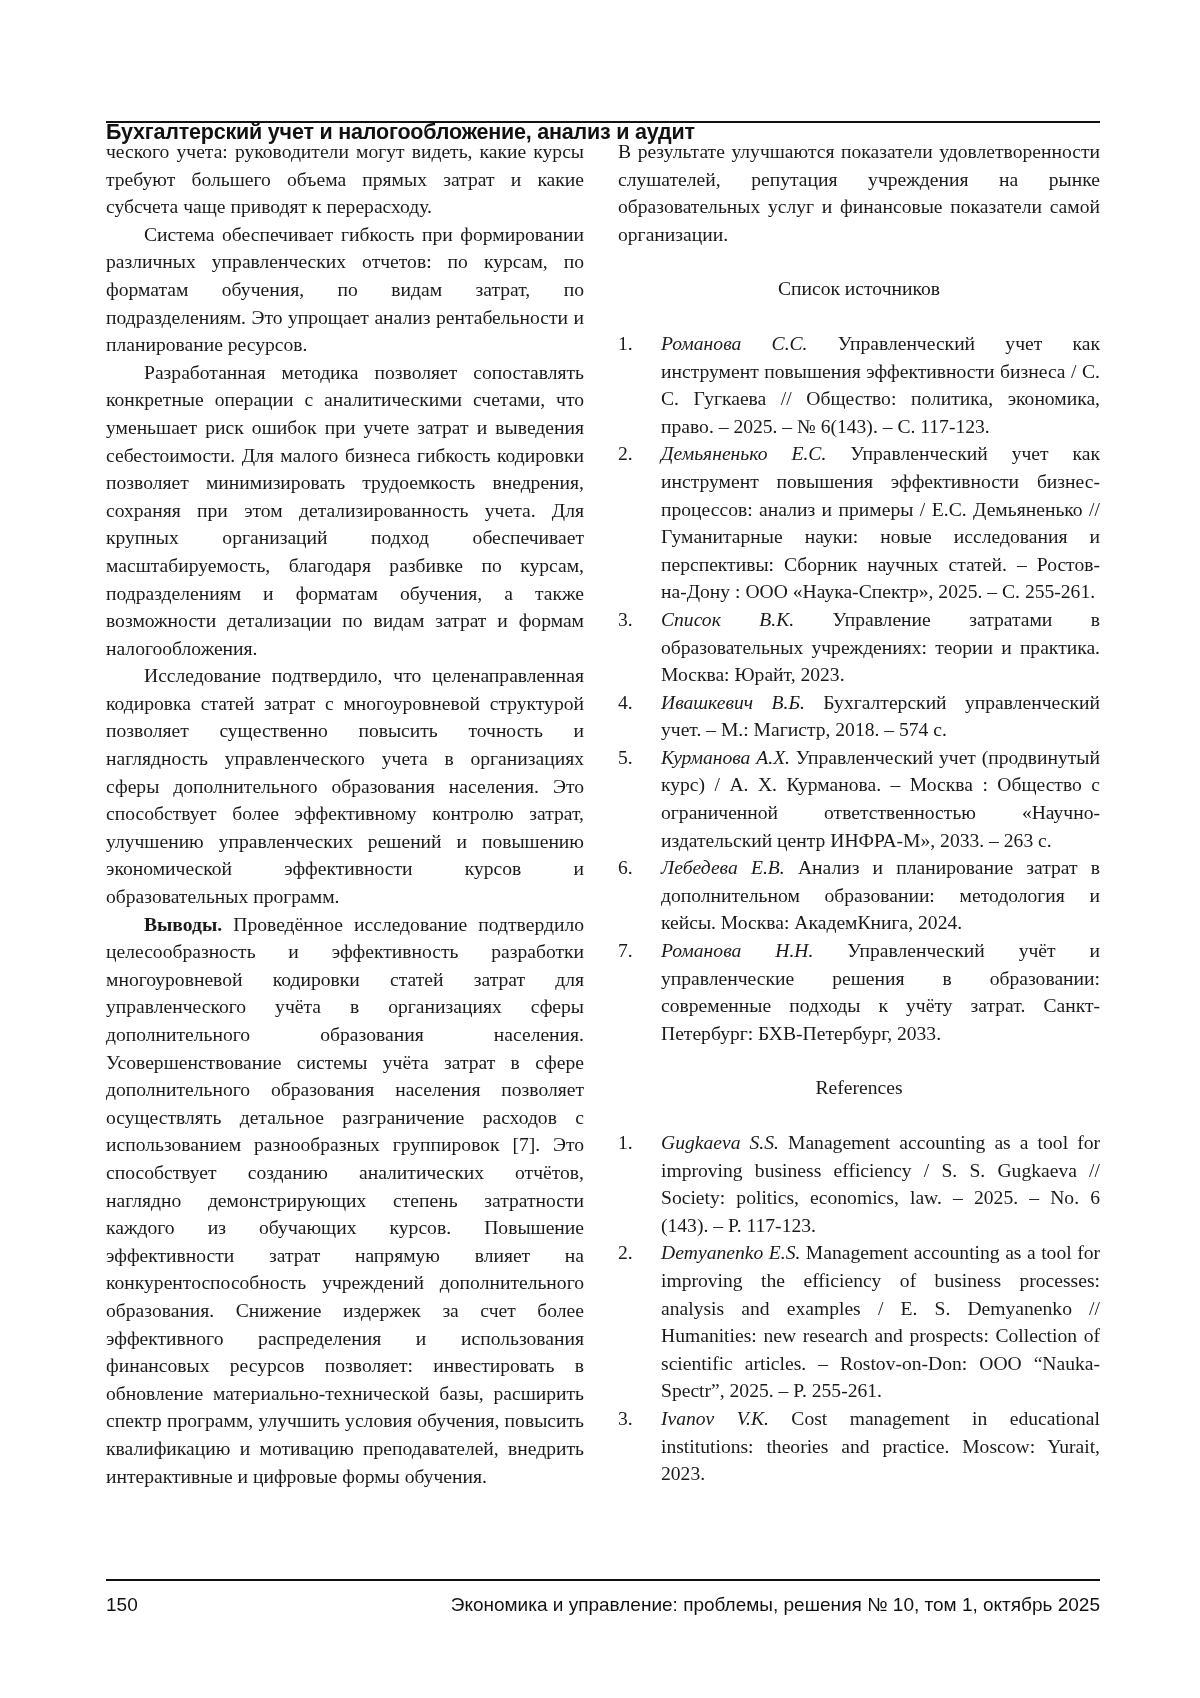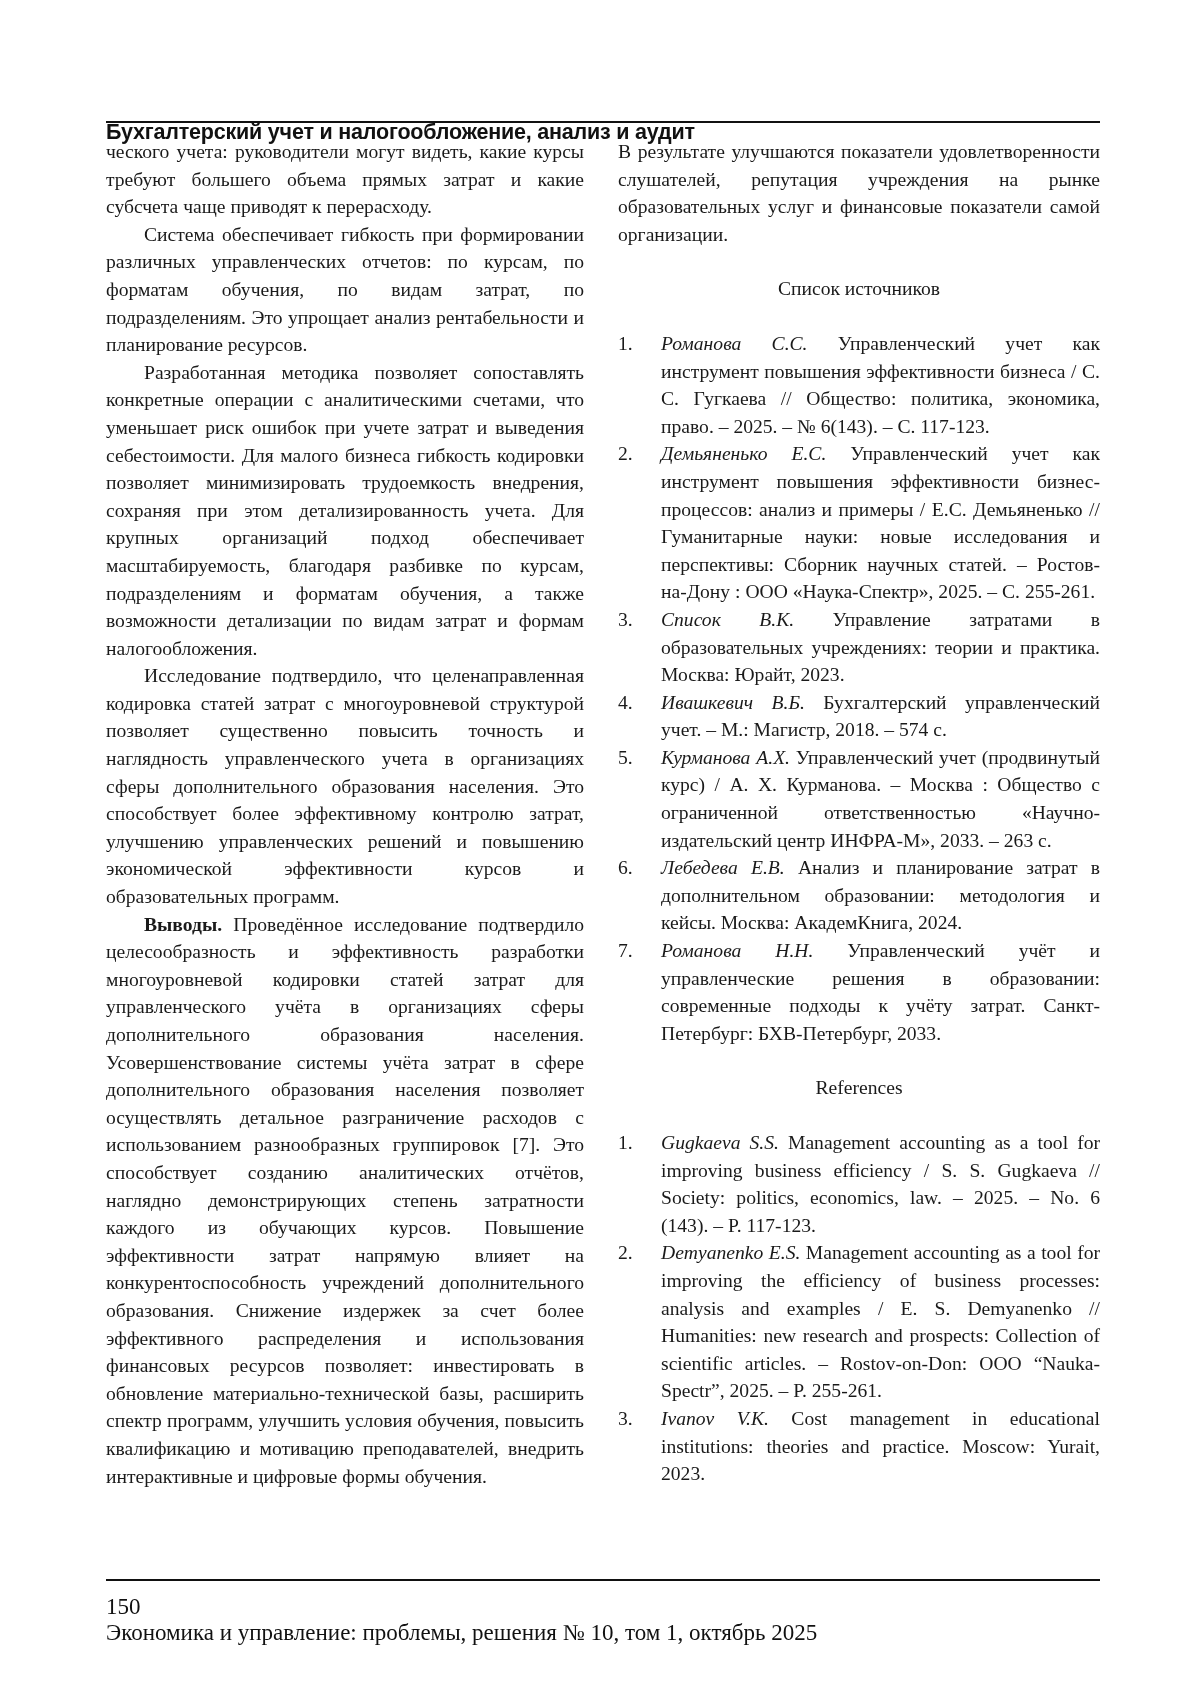--- a/index.html
+++ b/index.html
@@ -22,22 +22,22 @@
   .section-title {
     text-align: center; font-weight: normal; margin: 27px 0 27px 0;
   }
   ol.refs { list-style: none; margin: 0; padding: 0; }
   ol.refs li { position: relative; padding-left: 43px; text-align: justify; }
   ol.refs li .num { position: absolute; left: 0; top: 0; }
   ol.refs li .author { font-style: italic; }
   .rule-bottom { position: absolute; left: 106px; top: 1579px; width: 994px; height: 2px; background: #111; }
   .footer {
     position: absolute; left: 106px; top: 1594px; width: 994px;
-    font-family: Liberation Serif, serif; font-size: 23px; color: #111;
-    display: flex; justify-content: space-between; flex-direction: column;
+    font-family: Liberation Sans, sans-serif; font-size: 19px; color: #111;
+    display: flex; justify-content: space-between;
   }
 </style>
 </head>
 <body>
 
 <div class="running-head">Бухгалтерский учет и налогообложение, анализ и аудит</div>
 <div class="rule-top"></div>
 
 <div class="col col-left">
   <p>ческого учета: руководители могут видеть, какие курсы требуют большего объема прямых затрат и какие субсчета чаще приводят к перерасходу.</p>

